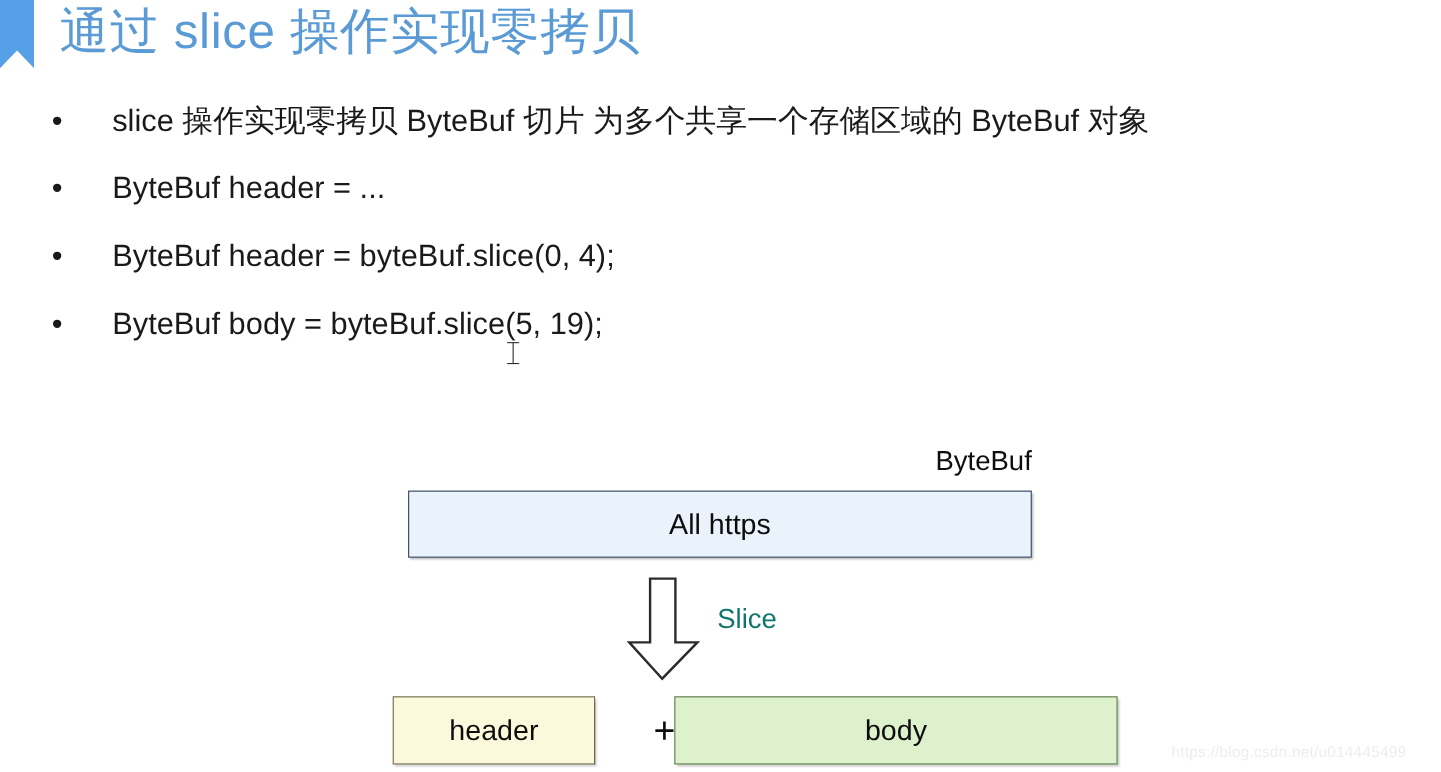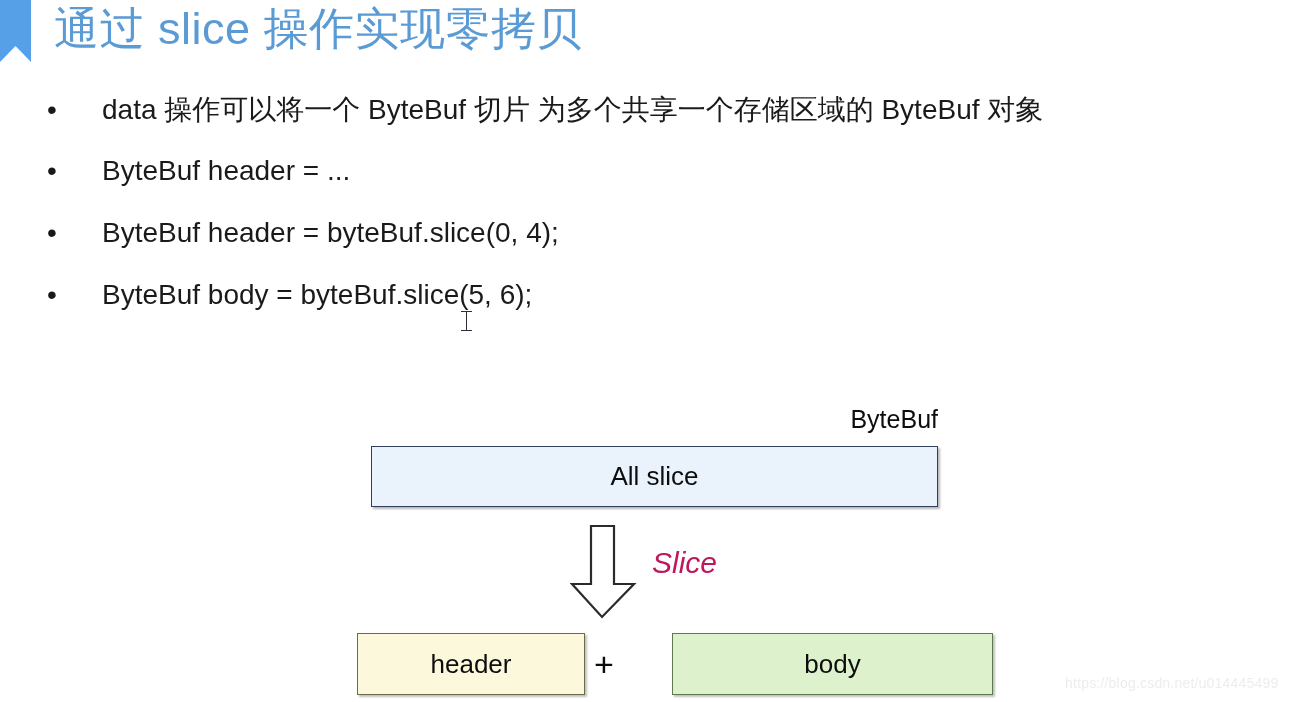--- a/index.html
+++ b/index.html
@@ -134,31 +134,31 @@
     width: 567px;
     height: 61px;
     background: #EAF3FB;
     border: 1.6px solid #31405A;
     box-shadow: 2px 2px 2px rgba(0,0,0,0.28);
   }
 
   .box-header {
     left: 357px;
     top: 633px;
-    width: 228px;
+    width: 184px;
     height: 62px;
     background: #FCF8DC;
     border: 1.6px solid #6E6A4E;
     box-shadow: 2px 2px 2px rgba(0,0,0,0.25);
   }
 
   .box-body {
-    left: 672px;
+    left: 613px;
     top: 633px;
-    width: 321px;
+    width: 403px;
     height: 62px;
     background: #DDF1CD;
     border: 1.6px solid #5E7A4C;
     box-shadow: 2px 2px 2px rgba(0,0,0,0.25);
   }
 
   .plus-sign {
     position: absolute;
     left: 571px;
     top: 633px;
@@ -177,24 +177,23 @@
     top: 524px;
     width: 70px;
     height: 96px;
   }
   .arrow-wrap svg { display: block; }
 
   .slice-label {
     position: absolute;
     left: 652px;
     top: 546px;
-    font-size: 30px;
+    font-size: 25px;
     line-height: 34px;
-    color: #be185d;
-    font-style: italic;
+    color: #0f766e;
   }
 
   
   .watermark {
     position: absolute;
     left: 1065px;
     top: 674px;
     font-size: 14px;
     line-height: 18px;
     color: #EDEDED;
@@ -207,50 +206,50 @@
 
 <div id="slide">
 
   <div class="ribbon"></div>
   <div class="slide-title">通过 slice 操作实现零拷贝</div>
 
   <div class="bullets">
 
     <div class="bullet-row" id="bullet-0">
       <span class="dot">•</span>
-      <span class="btxt"> data 操作可以将一个 ByteBuf 切片 为多个共享一个存储区域的 ByteBuf 对象</span>
+      <span class="btxt"> slice 操作实现零拷贝 ByteBuf 切片 为多个共享一个存储区域的 ByteBuf 对象</span>
     </div>
 
     <div class="bullet-row" id="bullet-1">
       <span class="dot">•</span>
       <span class="btxt">ByteBuf header = ...</span>
     </div>
 
     <div class="bullet-row" id="bullet-2">
       <span class="dot">•</span>
       <span class="btxt">ByteBuf header = byteBuf.slice(0, 4);</span>
     </div>
 
     <div class="bullet-row" id="bullet-3">
       <span class="dot">•</span>
-      <span class="btxt">ByteBuf body = byteBuf.slice(5, 6);</span>
+      <span class="btxt">ByteBuf body = byteBuf.slice(5, 19);</span>
     </div>
 
   </div>
 
   <div class="caret">
       <i></i>
     </div>
 
   <div class="diagram">
 
     <div class="dg-label-bytebuf">ByteBuf</div>
 
     <div class="box box-alldata">
-      <span>All slice</span>
+      <span>All https</span>
     </div>
 
     <div class="arrow-wrap">
       <svg width="70" height="96" viewBox="0 0 70 96" xmlns="http://www.w3.org/2000/svg">
         <polygon points="21,2 44,2 44,60 64,60 32,93 2,60 21,60" fill="#ffffff" stroke="#2b2b2b" stroke-width="2.2" stroke-linejoin="miter"></polygon>
       </svg>
     </div>
 
     <div class="slice-label">Slice</div>
 

